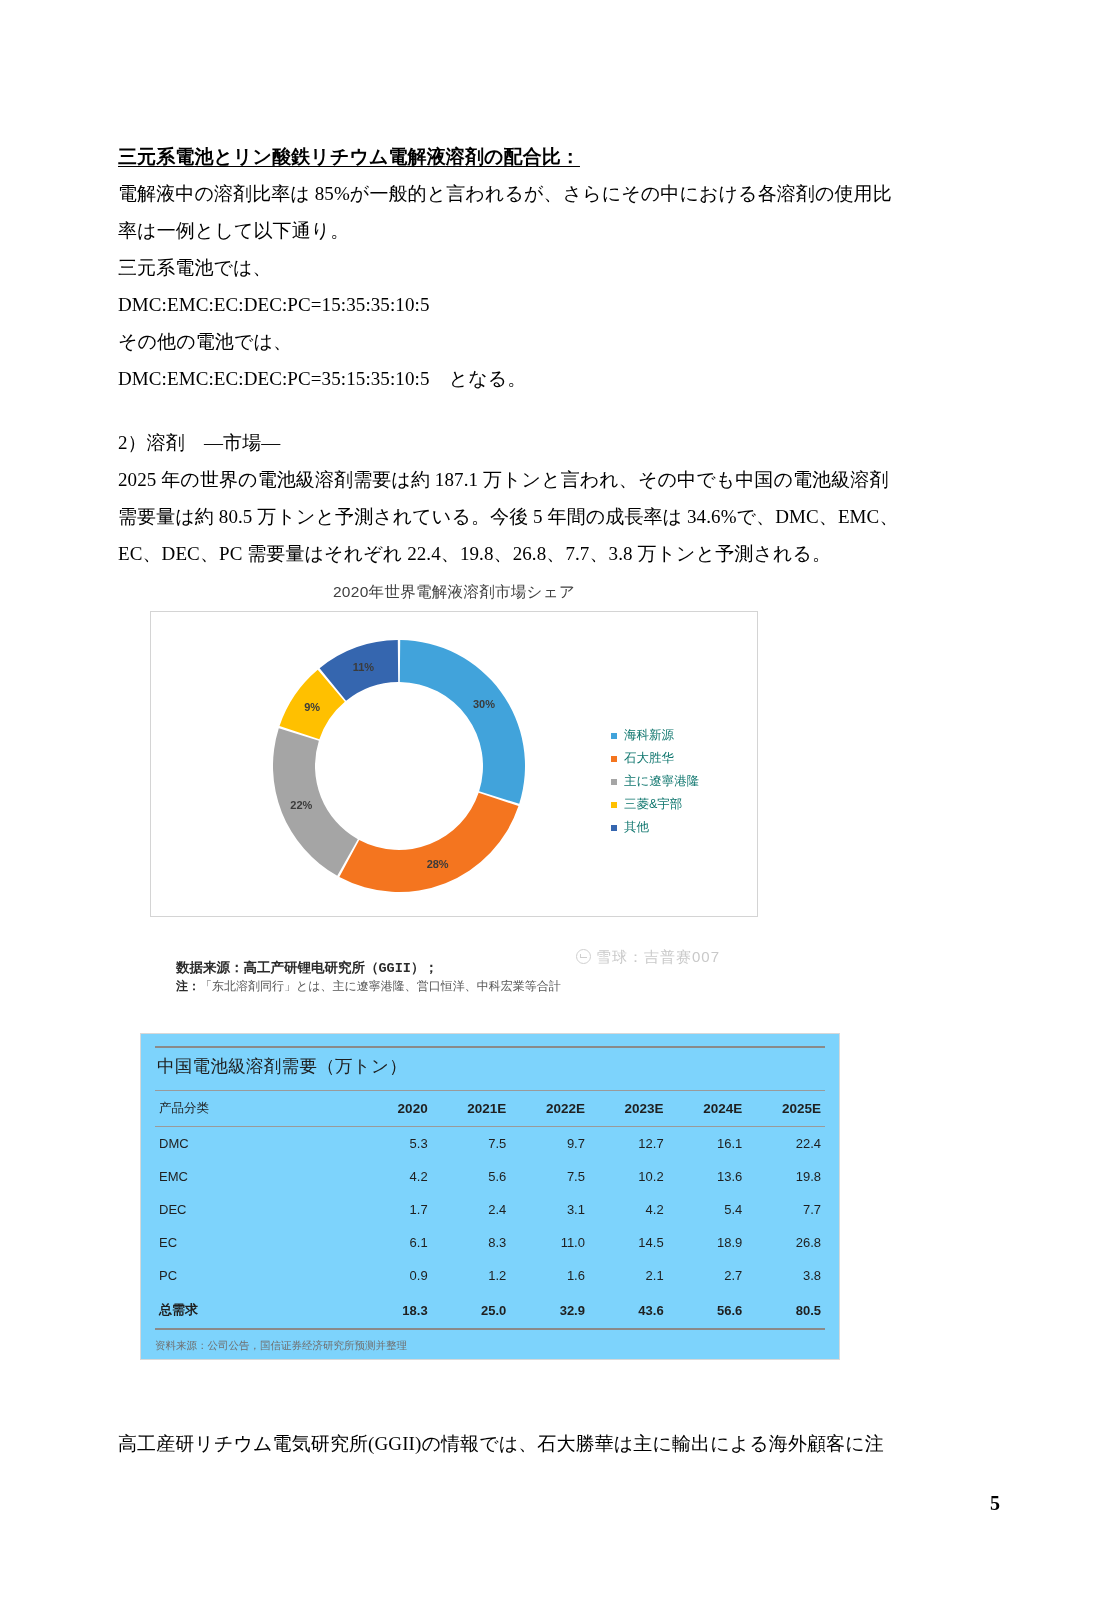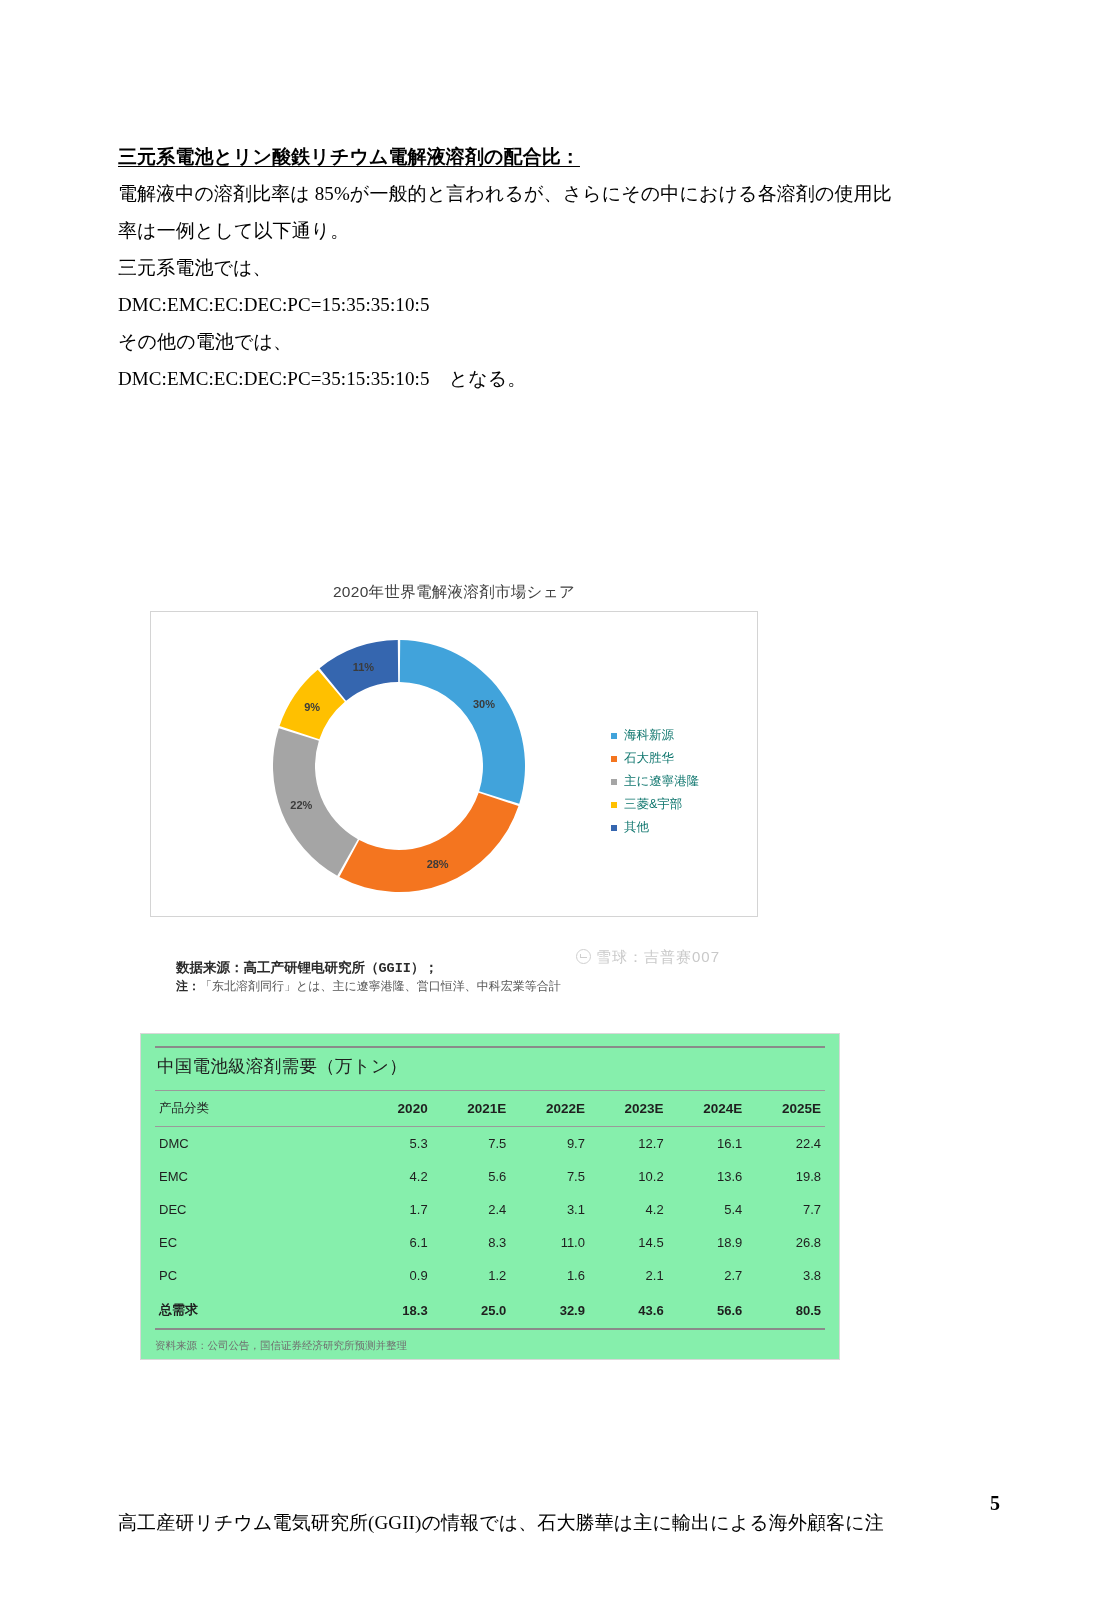--- a/index.html
+++ b/index.html
@@ -151,21 +151,21 @@
     border-left: 1.4px solid #cfcfcf;
   }
 
   
   #figure-table {
     position: absolute;
     left: 140px;
     top: 1033px;
     width: 700px;
     border: 1px solid #d8d8d8;
-    background: #86efac;
+    background: #7dd3fc;
     box-sizing: border-box;
     padding: 10px 14px 6px 14px;
   }
   .tbl-title {
     font-family: "Liberation Sans", "DejaVu Sans", sans-serif;
     font-size: 17.5px;
     color: #1d1d1d;
     padding: 6px 2px 12px 2px;
     border-top: 2px solid #8a8a8a;
     margin-top: 2px;
@@ -208,21 +208,21 @@
     color: #6f6f6f;
     padding-top: 9px;
     filter: blur(0.6px);
     white-space: nowrap;
   }
 
   
   #para3 {
     position: absolute;
     left: 118px;
-    top: 1504px;
+    top: 1425px;
     width: 890px;
   }
   #page-number {
     position: absolute;
     left: 0;
     top: 1492px;
     width: 1000px;
     text-align: right;
     font-size: 20px;
     font-weight: bold;
@@ -236,20 +236,26 @@
   <div class="text-block" id="para1">
     <div class="line heading">三元系電池とリン酸鉄リチウム電解液溶剤の配合比：</div>
     <div class="line">電解液中の溶剤比率は 85%が一般的と言われるが、さらにその中における各溶剤の使用比</div>
     <div class="line">率は一例として以下通り。</div>
     <div class="line">三元系電池では、</div>
     <div class="line">DMC:EMC:EC:DEC:PC=15:35:35:10:5</div>
     <div class="line">その他の電池では、</div>
     <div class="line">DMC:EMC:EC:DEC:PC=35:15:35:10:5　となる。</div>
   </div>
 
+  <div class="text-block" id="para2">
+    <div class="line">2）溶剤　―市場―</div>
+    <div class="line">2025 年の世界の電池級溶剤需要は約 187.1 万トンと言われ、その中でも中国の電池級溶剤</div>
+    <div class="line">需要量は約 80.5 万トンと予測されている。今後 5 年間の成長率は 34.6%で、DMC、EMC、</div>
+    <div class="line">EC、DEC、PC 需要量はそれぞれ 22.4、19.8、26.8、7.7、3.8 万トンと予測される。</div>
+  </div>
 
   <div id="figure-chart">
     <div class="chart-title">2020年世界電解液溶剤市場シェア</div>
     <div class="chart-box">
 
       <div class="donut-wrap">
         <svg class="donut-svg" width="260" height="260" viewBox="0 0 260 260">
           <g id="donut-slices" transform="translate(130,130)">
               <path d="M 1.209494596262406 -125.99419479810017 A 126 126 0 0 1 120.20135436294386 37.784049668001394 L 80.13423624196258 25.189366445334265 A 84 84 0 0 0 0.806329730841604 -83.9961298654001 Z" fill="#41A3DB"></path>
               <path d="M 119.45384559324437 40.0846451023997 A 126 126 0 0 1 -59.63827806529026 110.99223301387858 L -39.758852043526836 73.99482200925239 A 84 84 0 0 0 79.63589706216291 26.723096734933133 Z" fill="#F4751F"></path>

